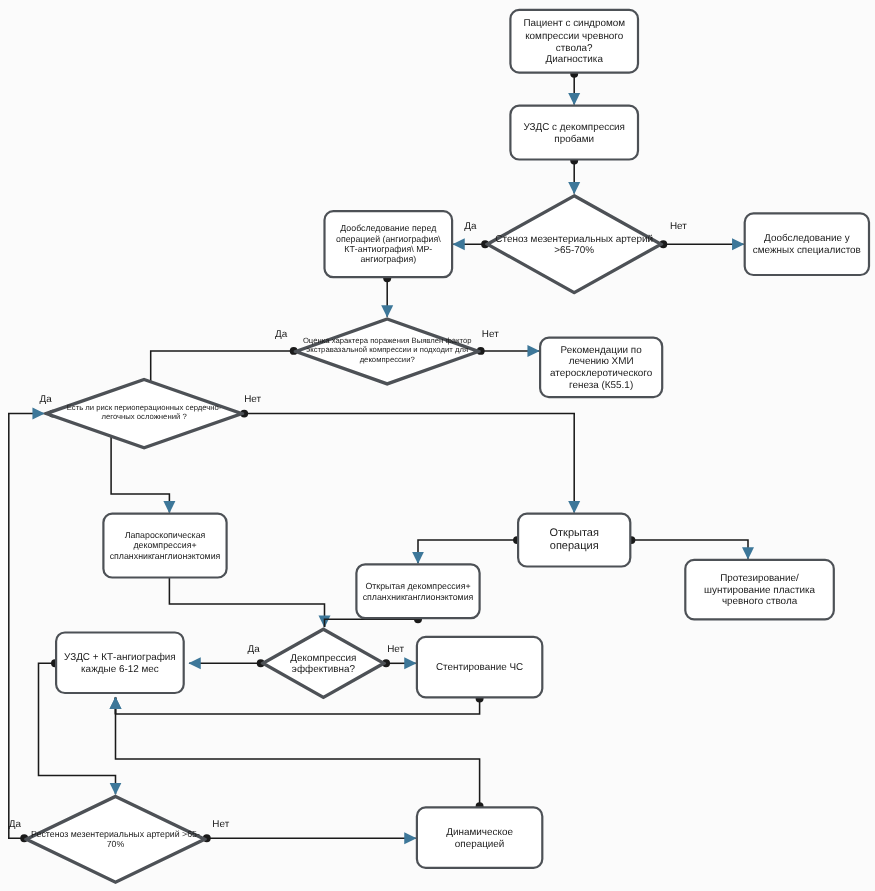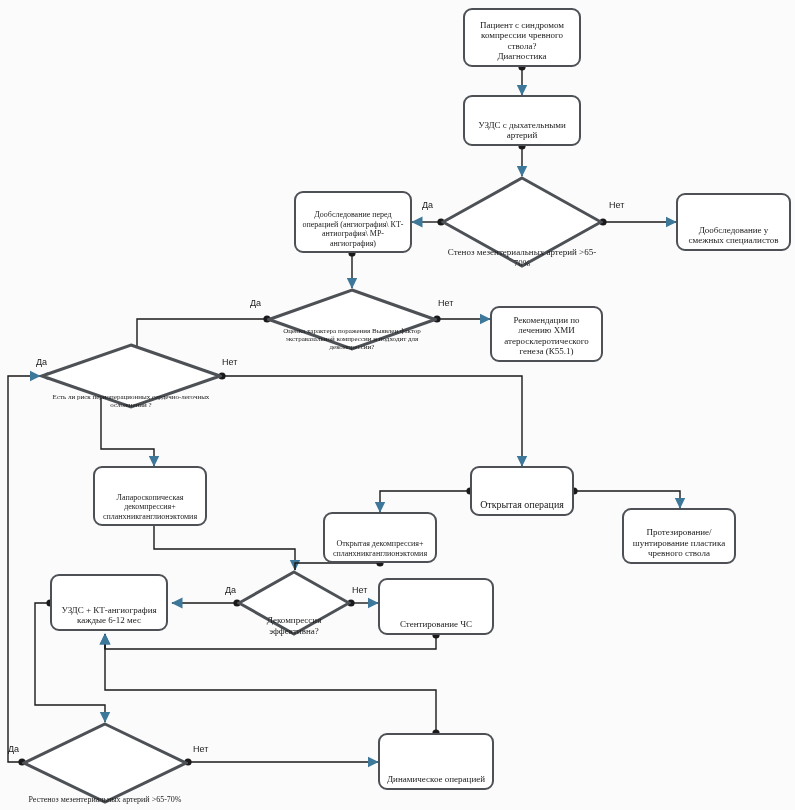--- a/index.html
+++ b/index.html
@@ -8,25 +8,24 @@
     background:#fbfbfb;
     font-family:"Liberation Sans", sans-serif;
     overflow:hidden;
   }
   #canvas{position:relative;width:795px;height:810px;}
   svg#wires{position:absolute;left:0;top:0;width:795px;height:810px;}
 
   .node{
     position:absolute;
     box-sizing:border-box;
-    display:flex;align-items:flex-end;justify-content:center;
+    display:flex;align-items:center;justify-content:center;
     text-align:center;
     color:#1a1a1a;
     z-index:3;
-    font-family:Liberation Serif, serif;
   }
   .box{
     background:#ffffff;
     border:2px solid #4d5156;
     border-radius:9px;
     padding:3px 5px;
     line-height:1.18;
   }
   .diamond{
     background:transparent;
@@ -126,21 +125,21 @@
 
     </g>
   </svg>
 
   <div class="node box fs9" style="left:463px;top:8px;width:118px;height:59px;">
     <span style="white-space:pre-line;">Пациент с синдромом компрессии чревного ствола?
 Диагностика</span>
   </div>
 
   <div class="node box fs9" style="left:463px;top:95px;width:118px;height:51px;">
-    <span>УЗДС с дыхательными артерий</span>
+    <span>УЗДС с декомпрессия пробами</span>
   </div>
 
   <div class="node diamond" style="left:441px;top:176px;width:162px;height:92px;">
     <svg viewBox="0 0 162 92" preserveAspectRatio="none">
       <polygon points="81,2 160,46 81,90 2,46" fill="#ffffff" stroke="#4d5156" stroke-width="3"></polygon>
     </svg>
     <span class="dlabel fs9">Стеноз мезентериальных артерий &gt;65-70%</span>
   </div>
 
   <div class="node box fs8" style="left:294px;top:191px;width:118px;height:62px;">
@@ -174,21 +173,21 @@
   </div>
 
   <div class="node box fs10" style="left:470px;top:466px;width:104px;height:50px;">
     <span>Открытая операция</span>
   </div>
 
   <div class="node box fs8" style="left:323px;top:512px;width:114px;height:51px;">
     <span>Открытая декомпрессия+ спланхникганглионэктомия</span>
   </div>
 
-  <div class="node box fs9" style="left:622px;top:508px;width:114px;height:56px;">
+  <div class="node box fs9" style="left:622px;top:508px;width:137px;height:56px;">
     <span>Протезирование/ шунтирование пластика чревного ствола</span>
   </div>
 
   <div class="node diamond" style="left:237px;top:570px;width:114px;height:66px;">
     <svg viewBox="0 0 114 66" preserveAspectRatio="none">
       <polygon points="57,2 112,33 57,64 2,33" fill="#ffffff" stroke="#4d5156" stroke-width="3"></polygon>
     </svg>
     <span class="dlabel fs9">Декомпрессия эффективна?</span>
   </div>
 

